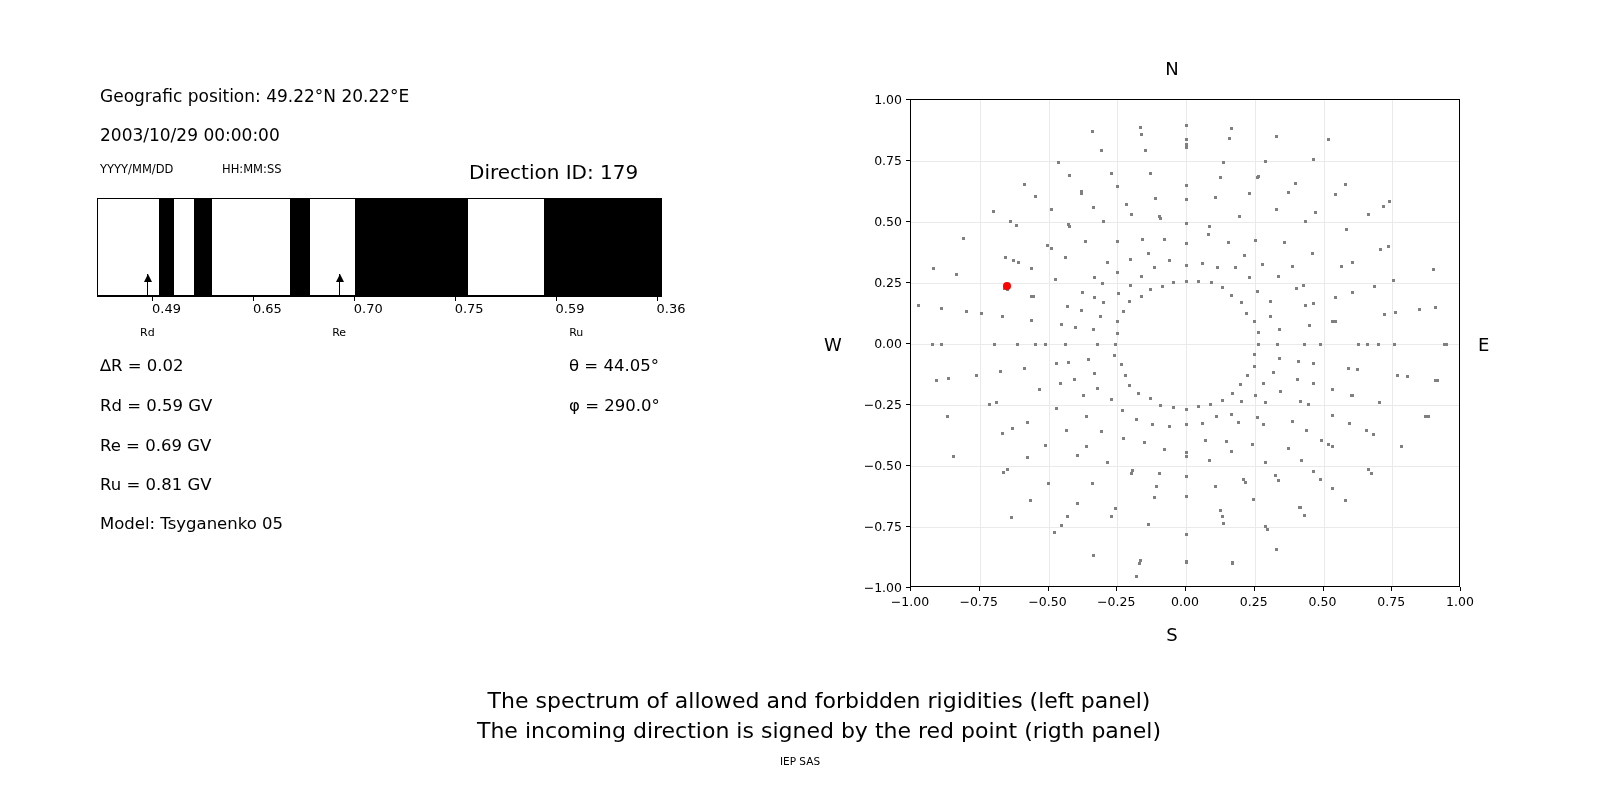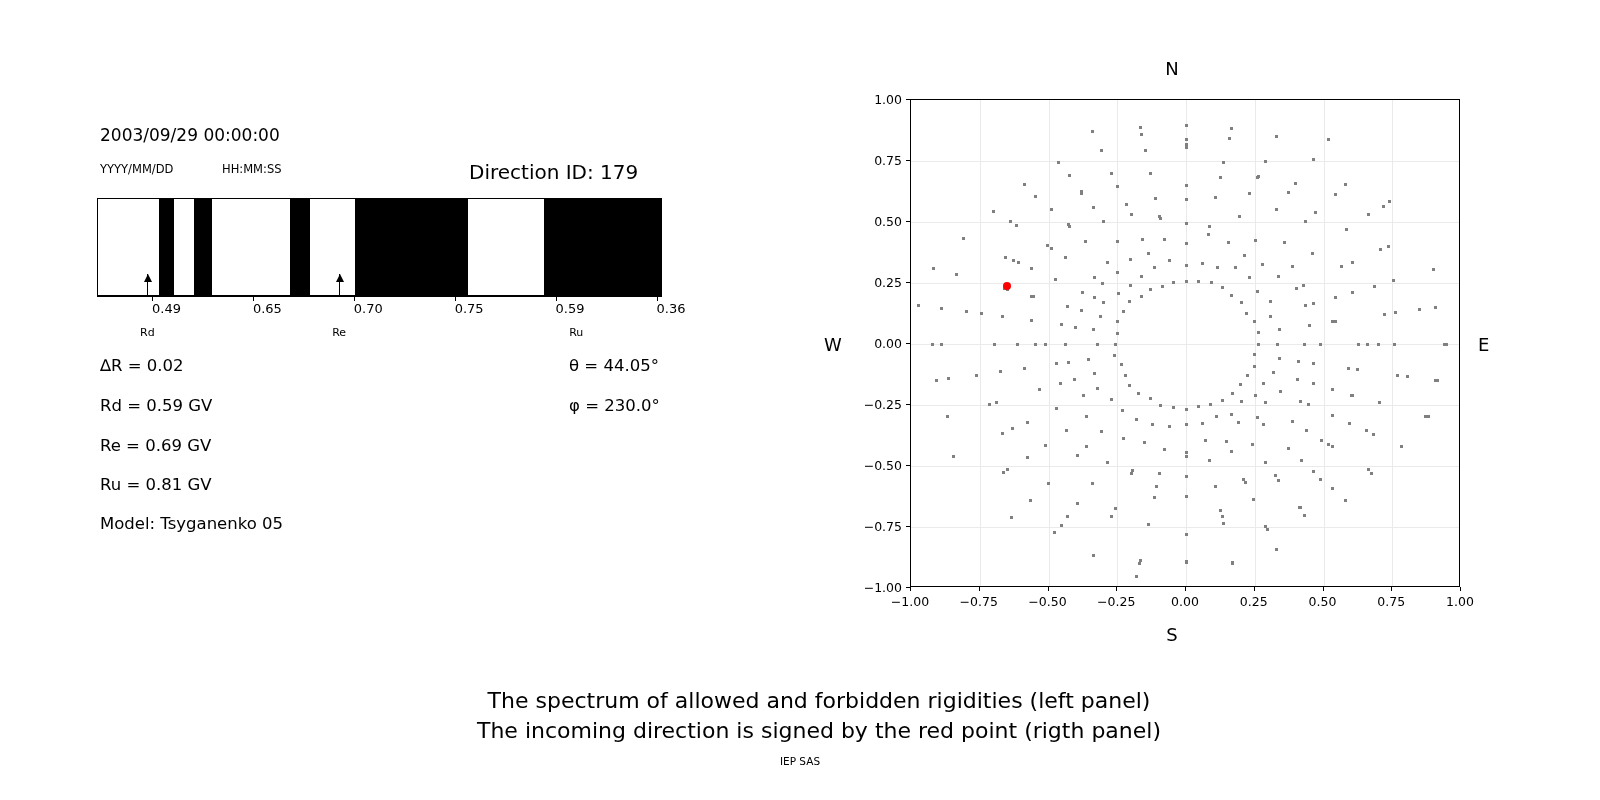--- a/index.html
+++ b/index.html
@@ -253,22 +253,23 @@
     top: 755px;
     text-align: center;
     font-size: 10.5px;
   }
 </style>
 </head>
 <body>
 
 <div id="left-panel">
 
-
-  <div class="hdr-line" id="datetime">2003/09/29 00:00:00</div>
+  <div class="hdr-line" id="geo-position">Geografic position: 49.22°N 20.22°E</div>
+
+  <div class="hdr-line" id="datetime">2003/10/29 00:00:00</div>
 
   <div class="fmt-hint" id="fmt-date">YYYY/MM/DD</div>
 
   <div class="fmt-hint" id="fmt-time">HH:MM:SS</div>
 
   <div id="direction-id">Direction ID: 179</div>
 
   <div id="spectrum-wrap">
     <div id="spectrum-bar">
         <div class="band" style="left: 60.5357px; width: 15.1339px;"></div>
@@ -300,21 +301,21 @@
       <div class="marker-arrow" style="left: 479.241px; top: -22px; height: 22px;"></div>
       <div class="marker-label" style="left: 479.241px;">Ru</div>
     </div>
 
   <div class="param param-left" id="p-dr">∆R = 0.02</div>
   <div class="param param-left" id="p-rd">Rd = 0.59 GV</div>
   <div class="param param-left" id="p-re">Re = 0.69 GV</div>
   <div class="param param-left" id="p-ru">Ru = 0.81 GV</div>
   <div class="param param-left" id="p-model">Model: Tsyganenko 05</div>
   <div class="param param-right" id="p-theta">θ = 44.05°</div>
-  <div class="param param-right" id="p-phi">φ = 230.0°</div>
+  <div class="param param-right" id="p-phi">φ = 290.0°</div>
 </div>
 
 <div id="right-panel">
   <div id="polar-axes">
       <div class="gridline-v" style="left: 68.75px;"></div>
       <div class="gridline-v" style="left: 137.5px;"></div>
       <div class="gridline-v" style="left: 206.25px;"></div>
       <div class="gridline-v" style="left: 275px;"></div>
       <div class="gridline-v" style="left: 343.75px;"></div>
       <div class="gridline-v" style="left: 412.5px;"></div>

